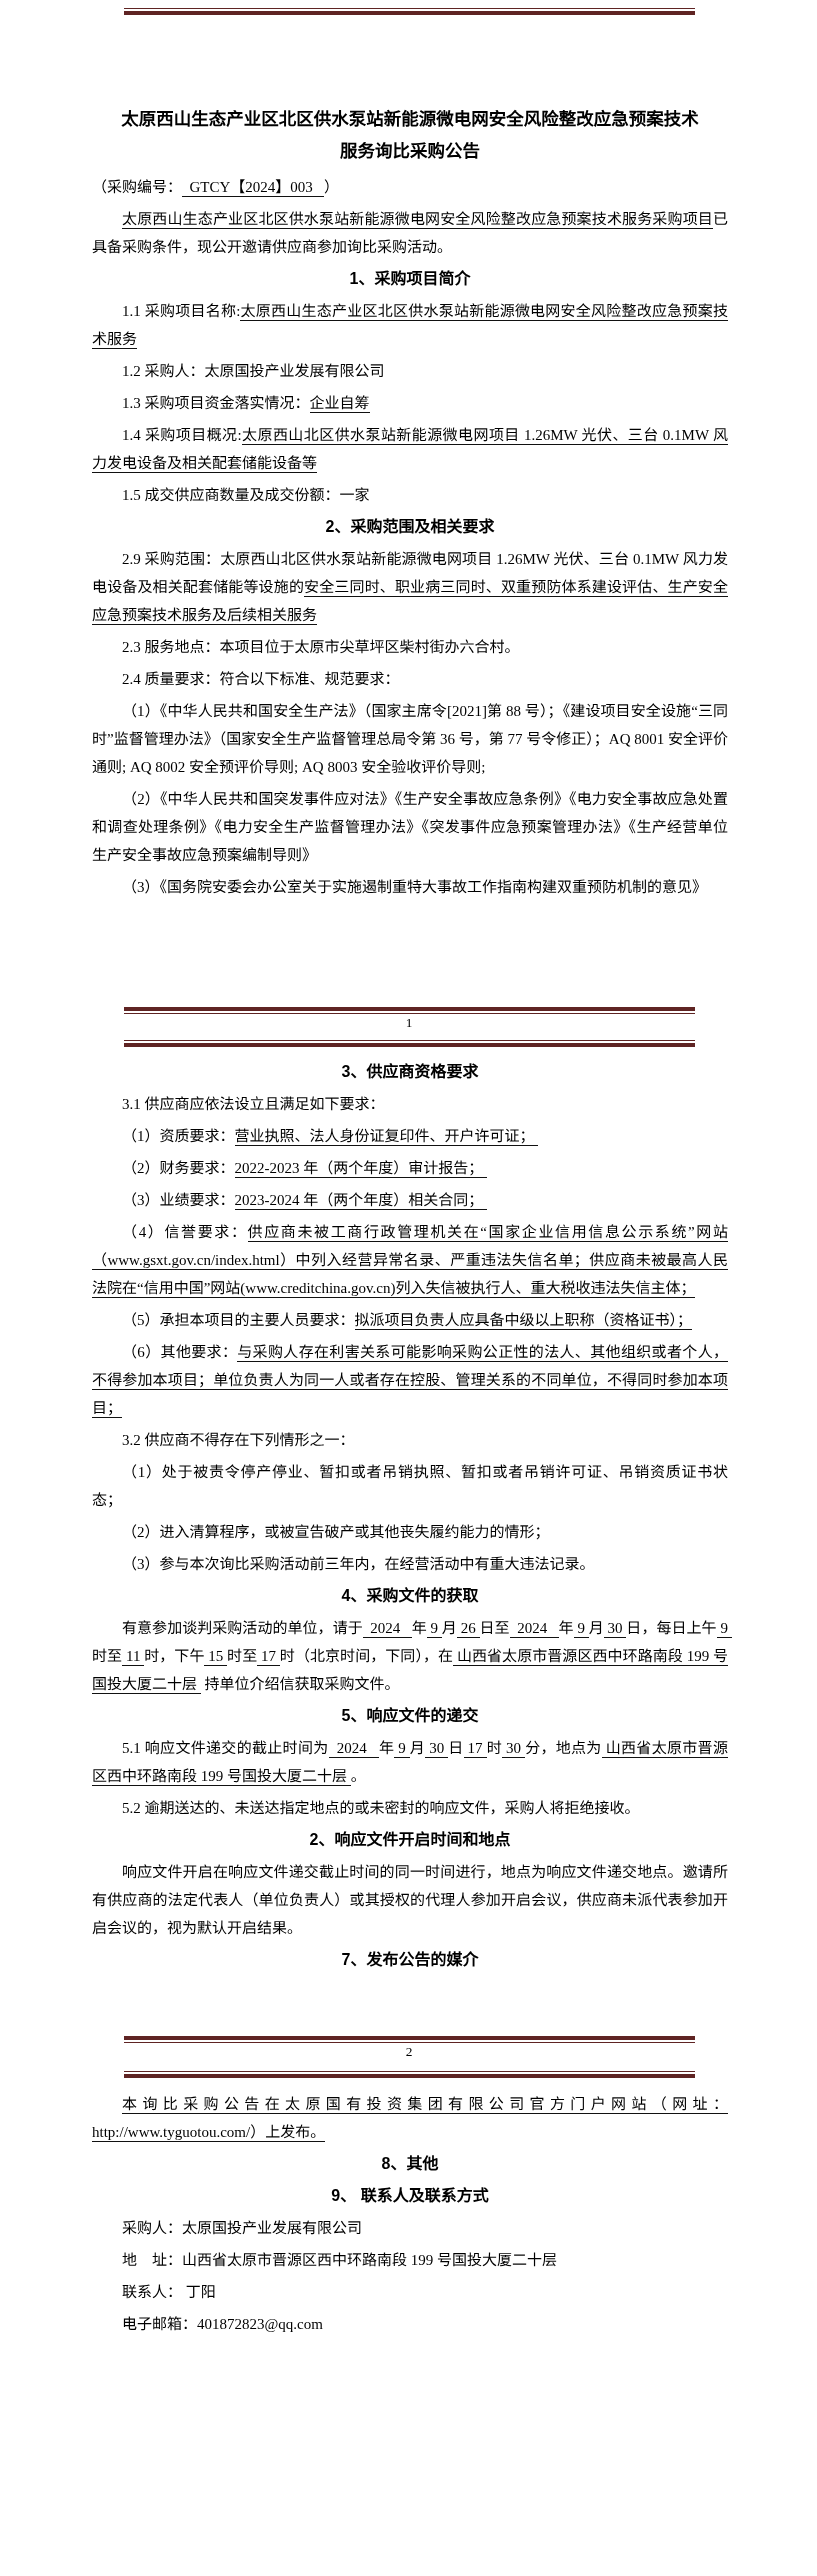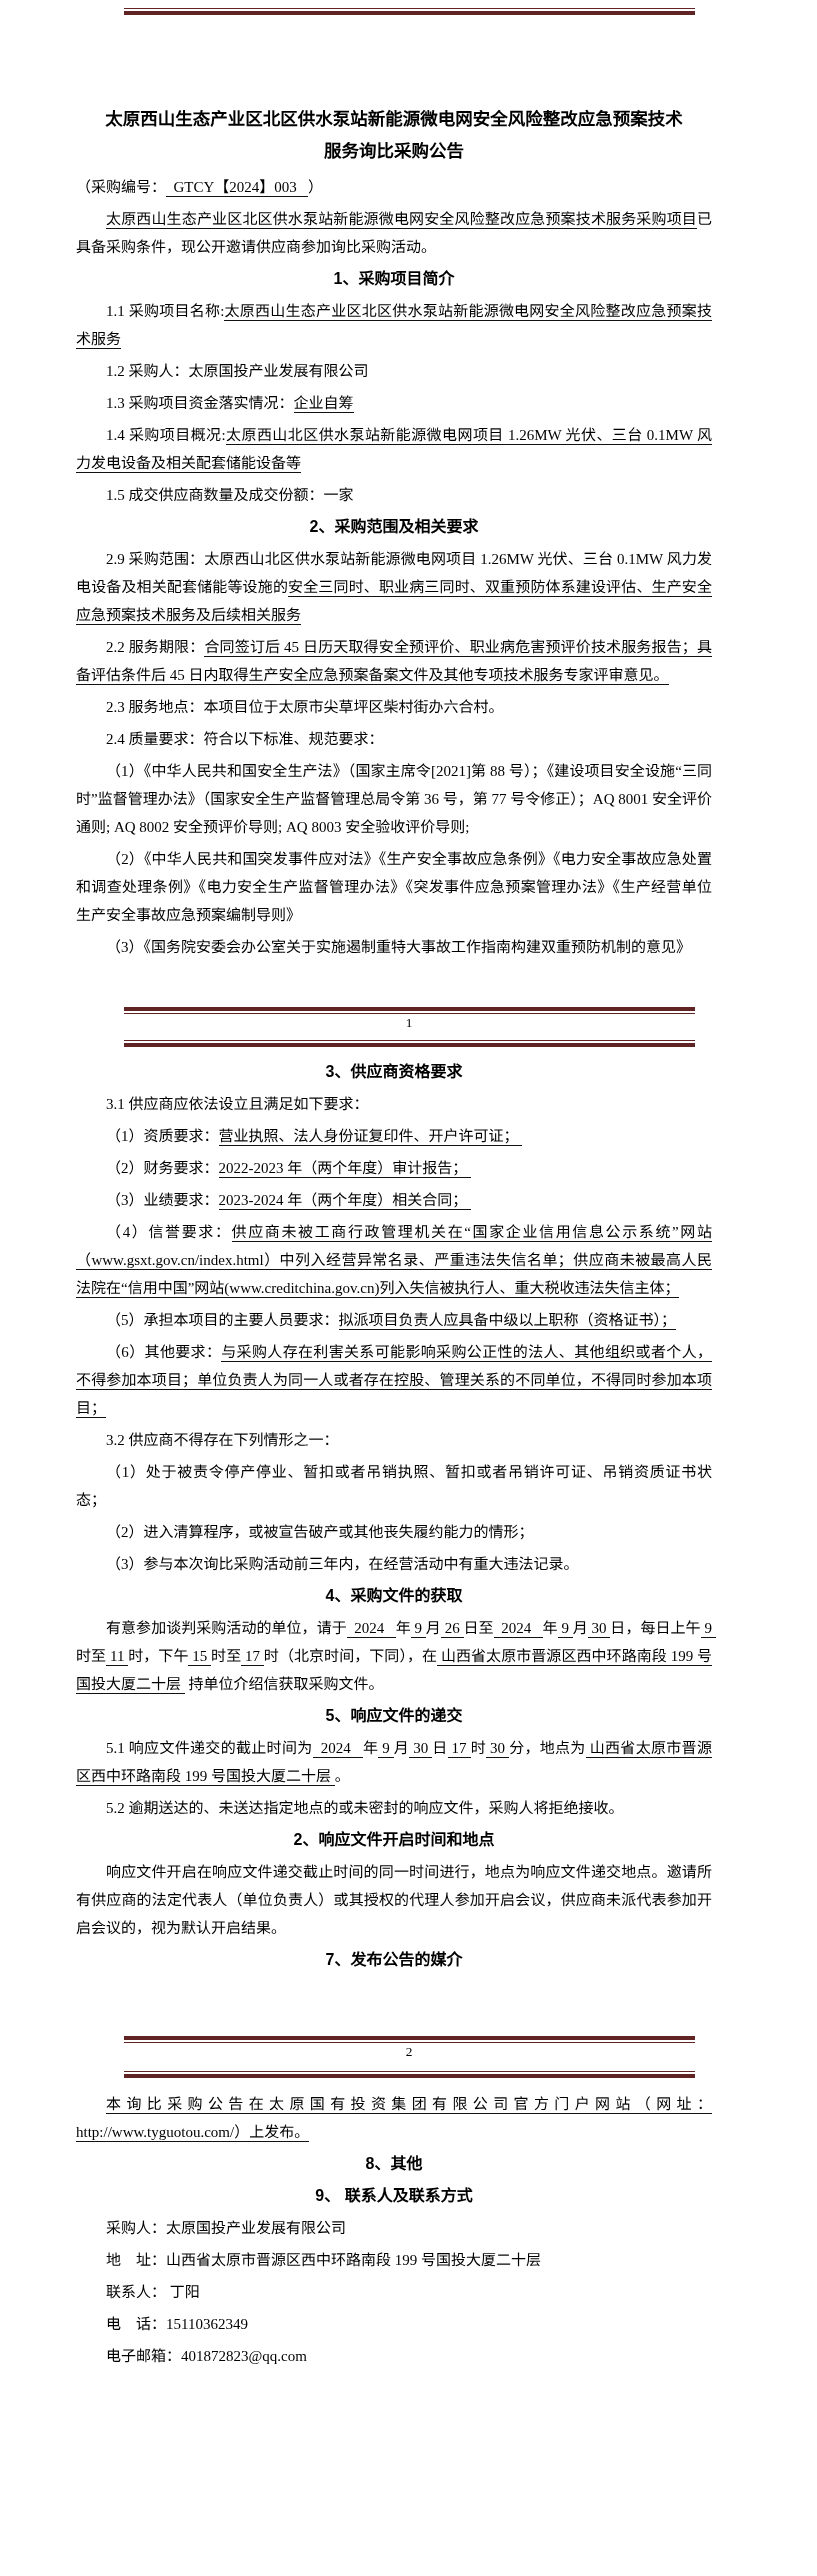--- a/index.html
+++ b/index.html
@@ -18,21 +18,21 @@
   .rule .thin  { height:1px; background:var(--maroon); }
   .rule .gap   { height:1.5px; }
   .page-num {
     position:absolute; left:0; width:100%;
     text-align:center;
     font-size:13.4px; line-height:16.5px;
     font-family:"Liberation Serif","DejaVu Serif",serif;
   }
   
   .page-content {
-    position:absolute; left:72px; width:644px;
+    position:absolute; left:88px; width:644px;
     font-size:15px; line-height:28px;
     text-align:justify;
   }
   .page-content p, .page-content h2 { margin:4px; }
   .page-content span { white-space:pre-wrap; }
   .page-content .indent { text-indent:2em; }
   .page-content h2 {
     font-family:"Liberation Sans","DejaVu Sans",sans-serif;
     font-weight:bold;
     font-size:16px; line-height:28px;
@@ -69,21 +69,20 @@
         <p class="body"><span>（采购编号：</span><span class="u">  GTCY【2024】003   </span><span>）</span></p>
         <p class="body indent"><span class="u">太原西山生态产业区北区供水泵站新能源微电网安全风险整改应急预案技术服务采购项目</span><span>已具备采购条件，现公开邀请供应商参加询比采购活动。</span></p>
         <h2 class="heading"><span>1、采购项目简介</span></h2>
         <p class="body indent"><span>1.1 采购项目名称:</span><span class="u">太原西山生态产业区北区供水泵站新能源微电网安全风险整改应急预案技术服务</span></p>
         <p class="body indent"><span>1.2 采购人：太原国投产业发展有限公司</span></p>
         <p class="body indent"><span>1.3 采购项目资金落实情况：</span><span class="u">企业自筹</span></p>
         <p class="body indent"><span>1.4 采购项目概况:</span><span class="u">太原西山北区供水泵站新能源微电网项目 1.26MW 光伏、三台 0.1MW 风力发电设备及相关配套储能设备等</span></p>
         <p class="body indent"><span>1.5 成交供应商数量及成交份额：一家</span></p>
         <h2 class="heading"><span>2、采购范围及相关要求</span></h2>
         <p class="body indent"><span>2.9 采购范围：太原西山北区供水泵站新能源微电网项目 1.26MW 光伏、三台 0.1MW 风力发电设备及相关配套储能等设施的</span><span class="u">安全三同时、职业病三同时、双重预防体系建设评估、生产安全应急预案技术服务及后续相关服务</span></p>
-        <p class="body indent"><span>2.2 服务期限：</span><span class="u">合同签订后 45 日历天取得安全预评价、职业病危害预评价技术服务报告；具备评估条件后 45 日内取得生产安全应急预案备案文件及其他专项技术服务专家评审意见。</span></p>
         <p class="body indent"><span>2.3 服务地点：本项目位于太原市尖草坪区柴村街办六合村。</span></p>
         <p class="body indent"><span>2.4 质量要求：符合以下标准、规范要求：</span></p>
         <p class="body indent"><span>（1）《中华人民共和国安全生产法》（国家主席令[2021]第 88 号）；《建设项目安全设施“三同时”监督管理办法》（国家安全生产监督管理总局令第 36 号，第 77 号令修正）；AQ 8001 安全评价通则; AQ 8002 安全预评价导则; AQ 8003 安全验收评价导则;</span></p>
         <p class="body indent"><span>（2）《中华人民共和国突发事件应对法》《生产安全事故应急条例》《电力安全事故应急处置和调查处理条例》《电力安全生产监督管理办法》《突发事件应急预案管理办法》《生产经营单位生产安全事故应急预案编制导则》</span></p>
         <p class="body indent"><span>（3）《国务院安委会办公室关于实施遏制重特大事故工作指南构建双重预防机制的意见》</span></p>
       </div>
   </div>
 
   <div class="rule" style="top:1007px">
     <div class="thick"></div>
@@ -137,19 +136,18 @@
   </div>
 
   <div class="page-content" style="top:2086px">
     <div>
         <p class="body indent"><span class="u">本询比采购公告在太原国有投资集团有限公司官方门户网站（网址：http://www.tyguotou.com/）上发布。</span></p>
         <h2 class="heading"><span>8、其他</span></h2>
         <h2 class="heading"><span>9、 联系人及联系方式</span></h2>
         <p class="body indent"><span>采购人：太原国投产业发展有限公司</span></p>
         <p class="body indent"><span>地　址：山西省太原市晋源区西中环路南段 199 号国投大厦二十层</span></p>
         <p class="body indent"><span>联系人： 丁阳</span></p>
-        <p class="body indent"><span>电　话：15110362349</span></p>
         <p class="body indent"><span>电子邮箱：401872823@qq.com</span></p>
       </div>
   </div>
 
 </div>
 
 
 </body></html>

